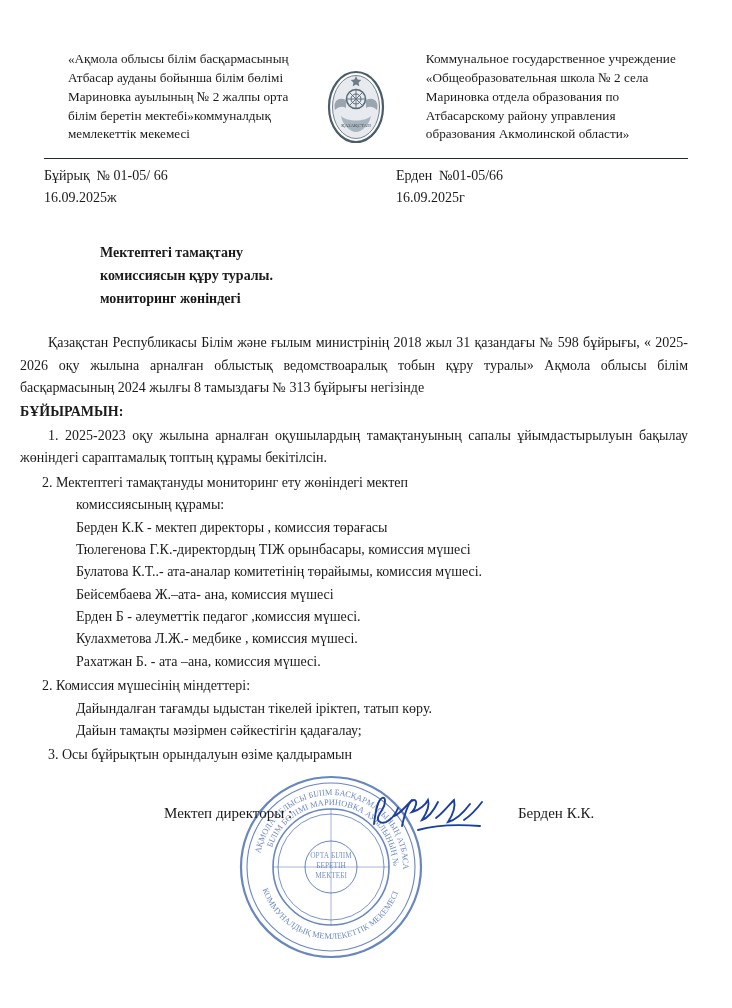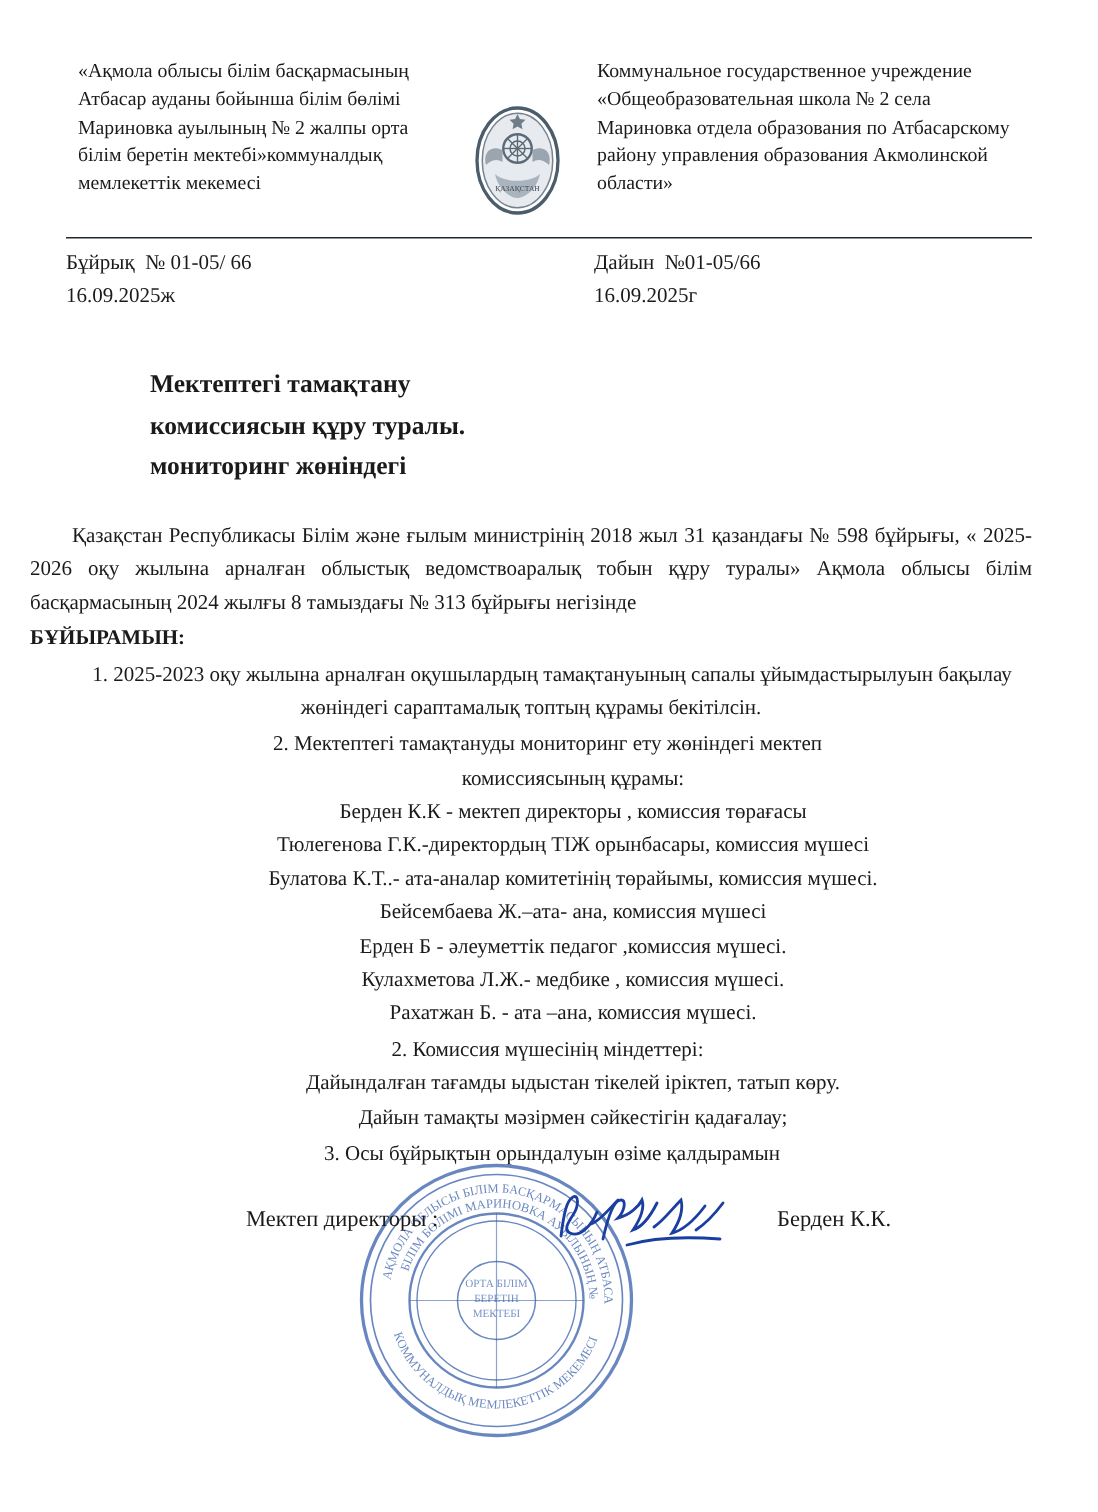--- a/index.html
+++ b/index.html
@@ -20,23 +20,24 @@
     width: 732px;
     height: 1008px;
     padding: 0;
     box-sizing: border-box;
   }
 
   
   .letterhead {
     display: flex;
     flex-direction: row;
-    align-items: center;
-    padding: 22px 44px 0 52px;
+    align-items: flex-end;
+    padding: 22px 44px 0 68px;
     box-sizing: border-box;
+    gap: 21px;
   }
   .lh-col {
     font-size: 13.2px;
     line-height: 1.42;
     font-family: "Liberation Serif", serif;
   }
   .lh-left {
     width: 250px;
     padding-top: 4px;
   }
@@ -75,21 +76,21 @@
     line-height: 1.55;
   }
   .ordernums .right {
     line-height: 1.55;
   }
 
   
   .title-block {
     margin: 34px 0 0 100px;
     font-weight: bold;
-    font-size: 17px;
+    font-size: 14px;
     line-height: 1.62;
     width: 330px;
   }
 
   
   .body {
     margin: 22px 44px 0 20px;
     font-size: 14px;
     line-height: 1.60;
   }
@@ -104,21 +105,20 @@
   }
   .numlist {
     margin: 0;
     padding: 0;
     list-style: none;
   }
   .numlist > li {
     position: relative;
     padding-left: 0;
     margin-top: 2px;
-    text-align: center;
   }
   .item-1 {
     text-align: justify;
     text-indent: 28px;
   }
   .item-2 {
     text-indent: 22px;
   }
   .sub-indent {
     margin-left: 56px;
@@ -219,21 +219,21 @@
   <div class="ordernums">
     <div class="left">
       <div>
         <span>Бұйрық</span>
         &nbsp;<span>№ 01-05/ 66</span>
       </div>
       <div>16.09.2025ж</div>
     </div>
     <div class="right">
       <div>
-        <span>Дайын</span>
+        <span>Ерден</span>
         &nbsp;<span>№01-05/66</span>
       </div>
       <div>16.09.2025г</div>
     </div>
   </div>
 
   <div class="title-block">
     <div>Мектептегі тамақтану</div>
     <div>комиссиясын құру туралы.</div>
     <div>мониторинг  жөніндегі</div>

